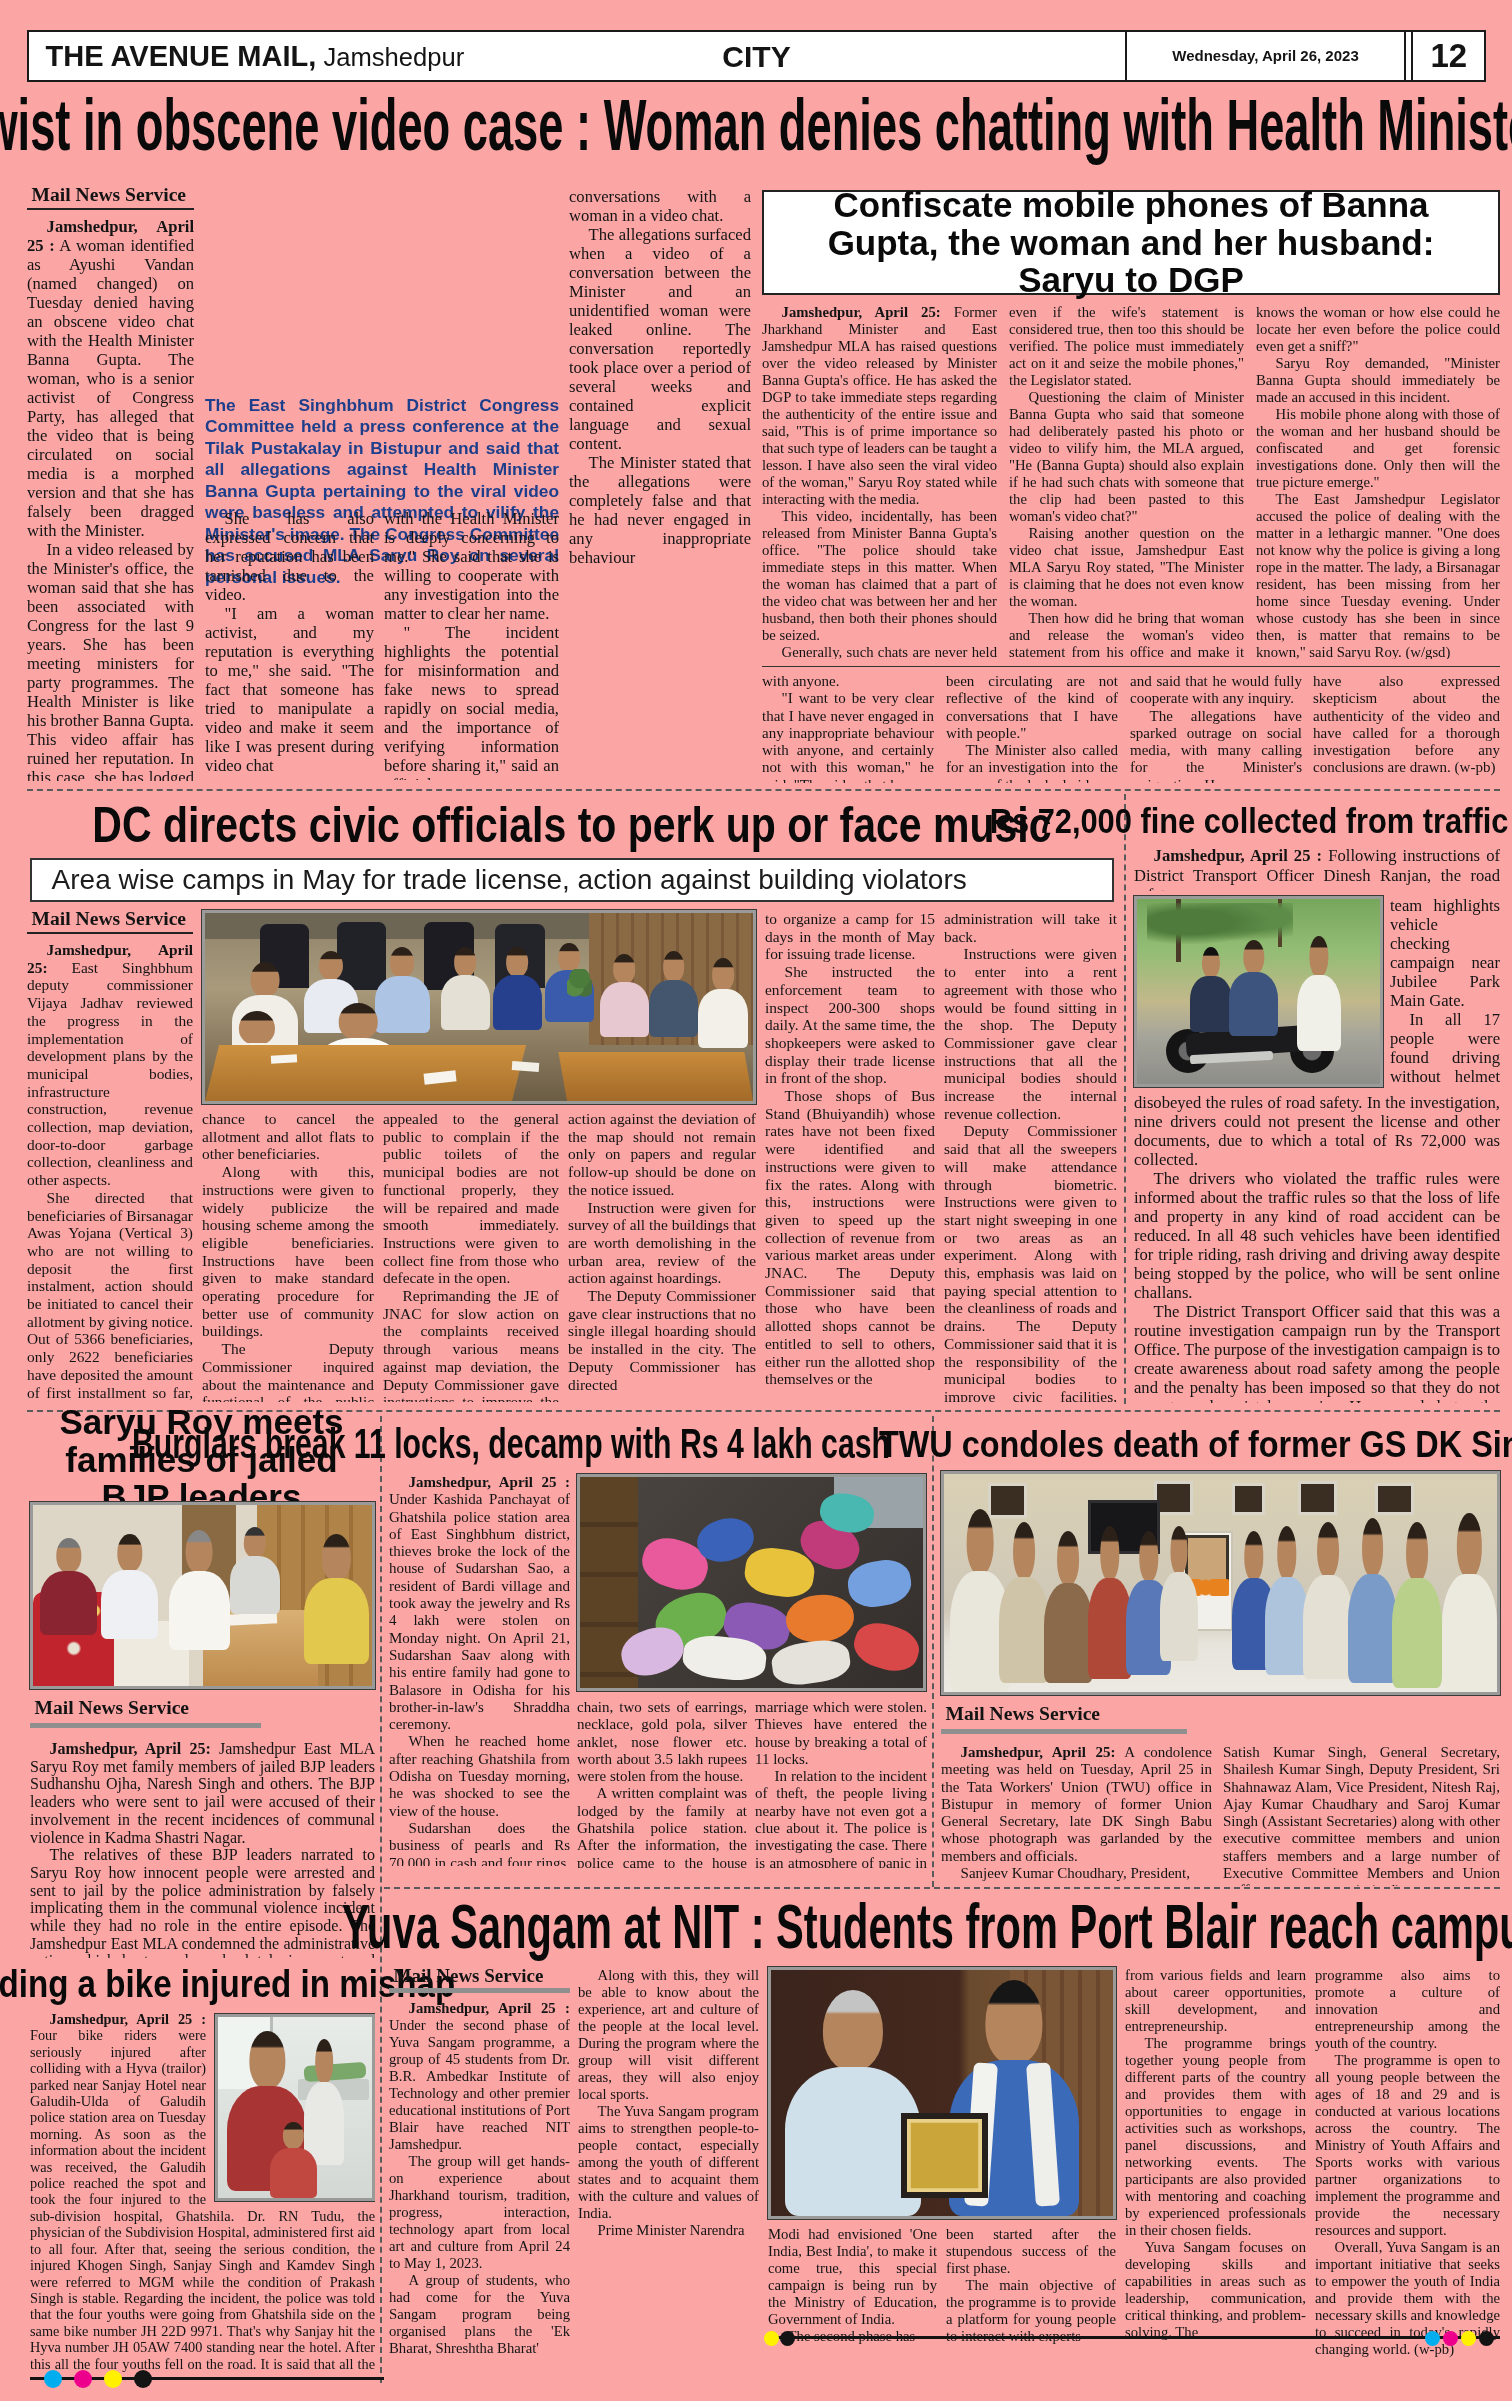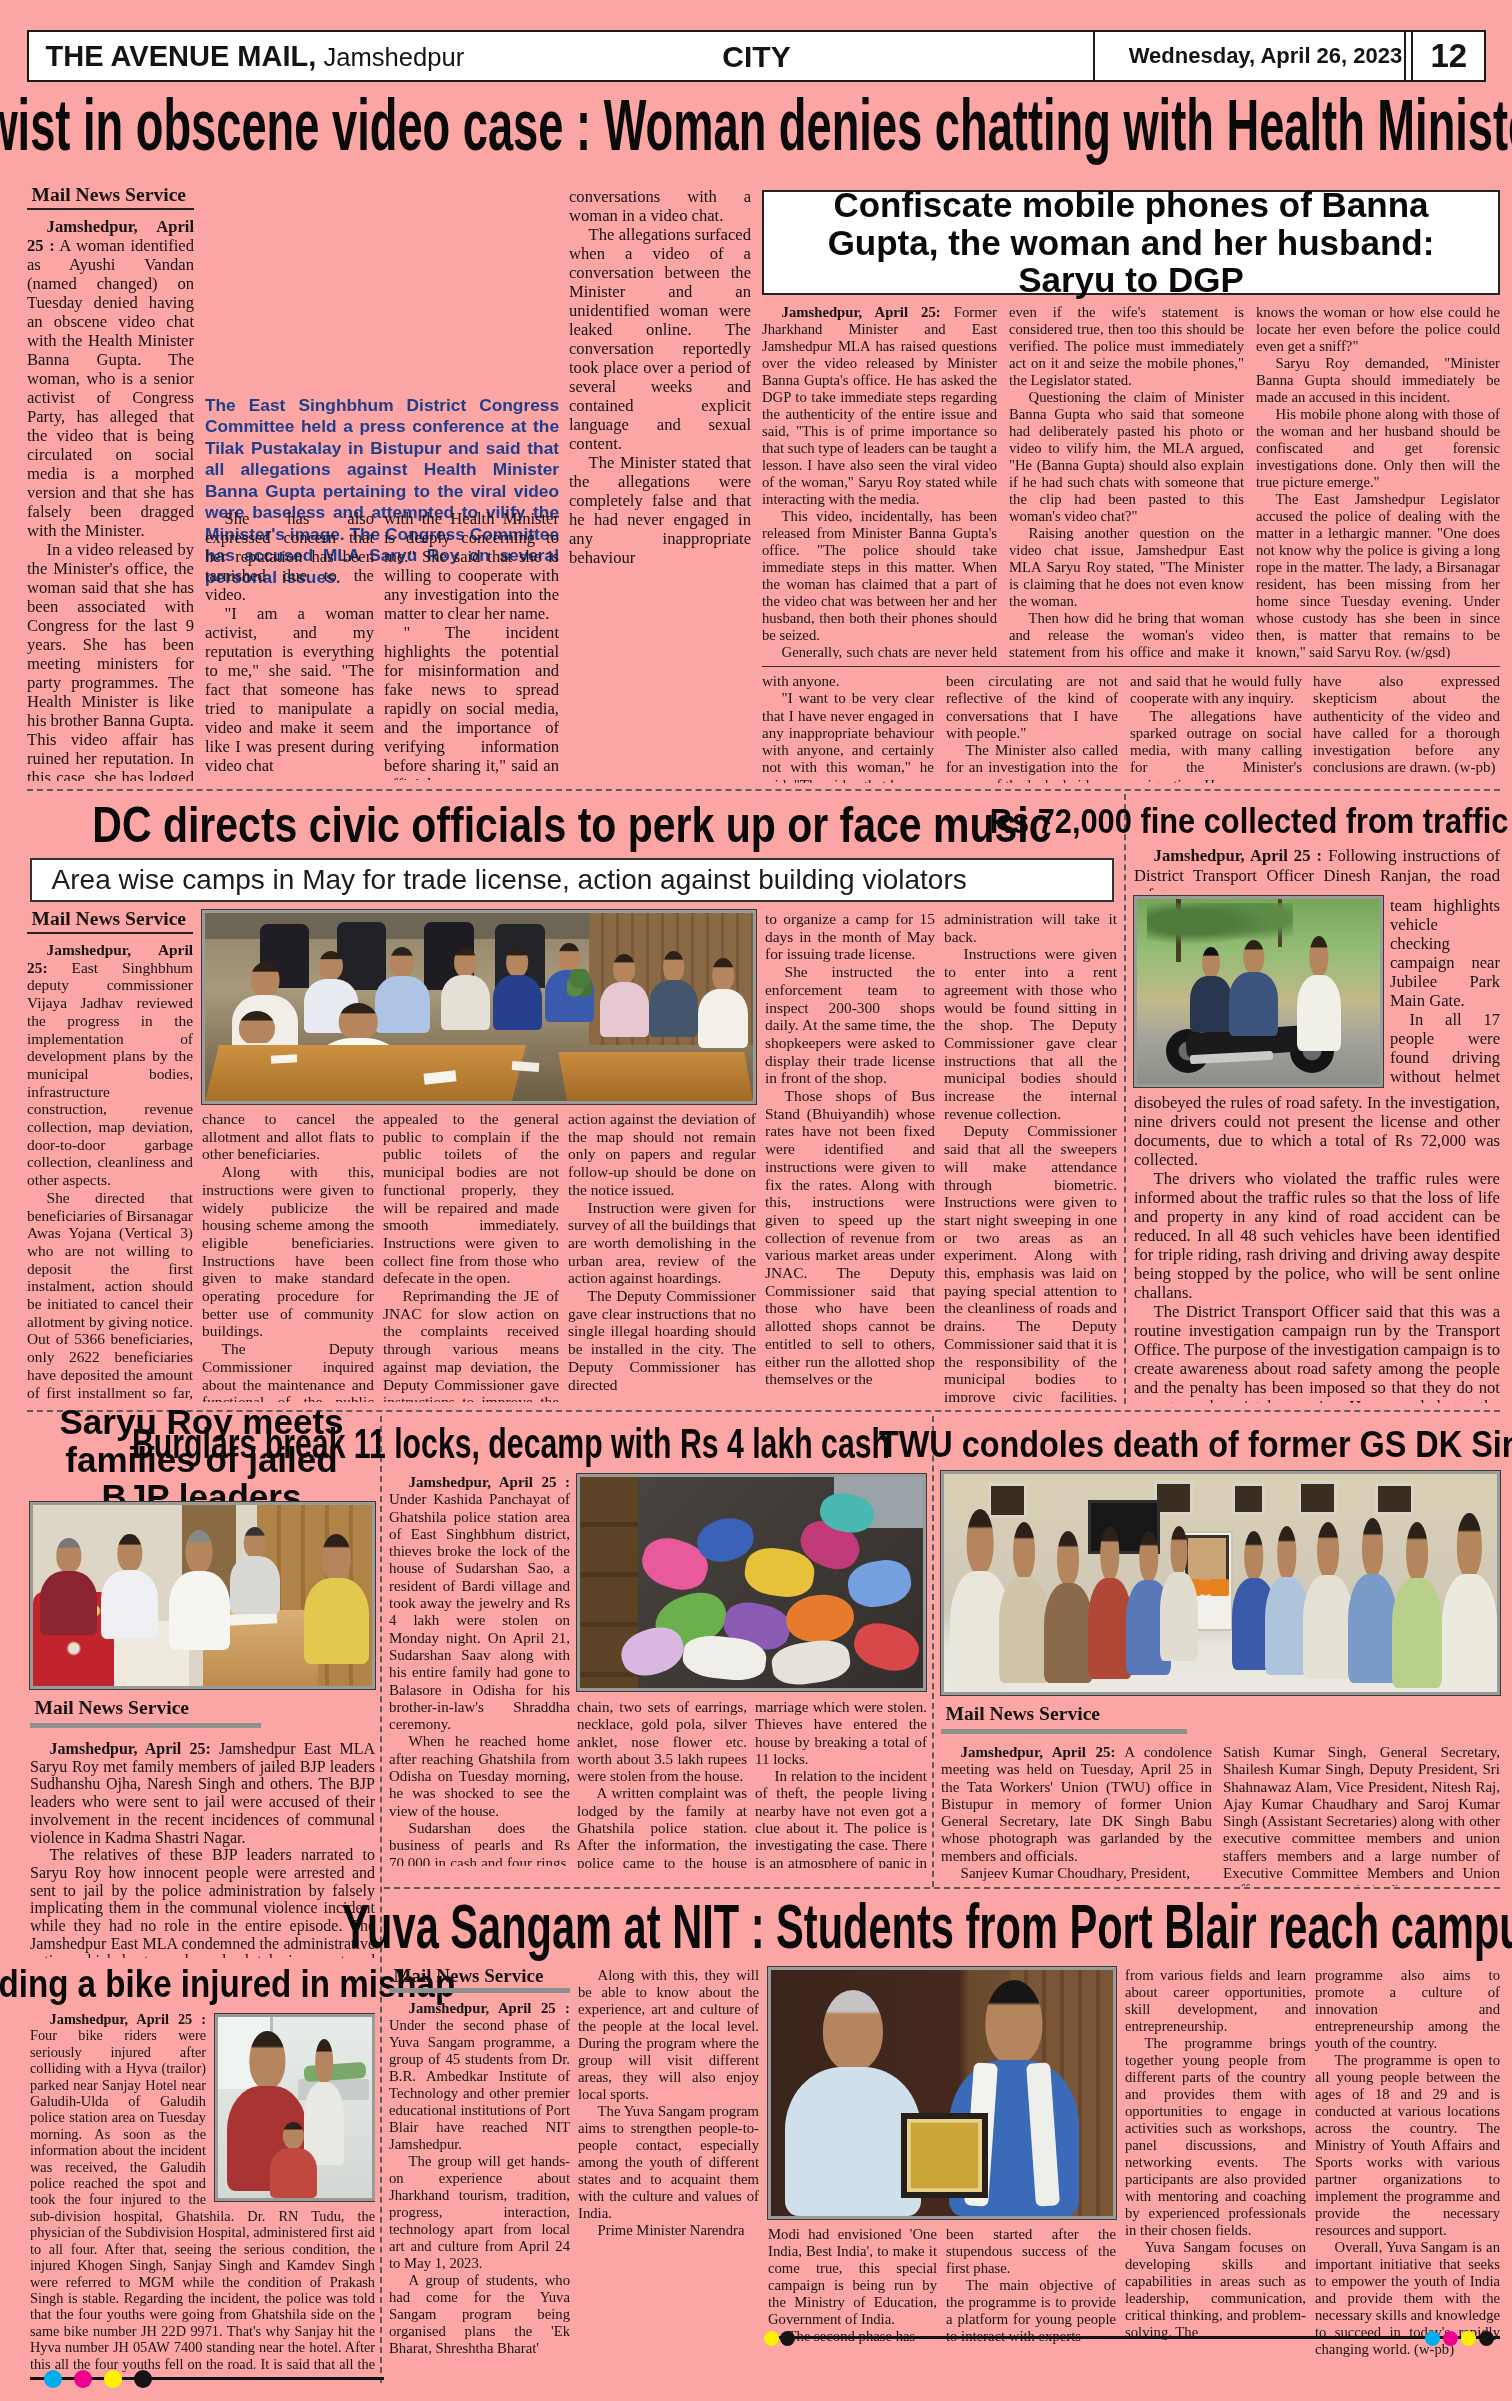--- a/index.html
+++ b/index.html
@@ -47,21 +47,21 @@
   .floatright{float:right;margin:3px 0 6px 9px;position:relative;border:3.8px solid #9a9a98;outline:0.8px solid #3a3a3a;overflow:hidden;box-sizing:border-box;}
 </style>
 </head>
 <body>
 
 <div class="page">
 
   <div class="abs hdrbar" style="left:27px;top:30px;width:1455px;height:48px;">
     <div class="s hdr-title" style="left:16.6px;top:7.5px;"><span>THE AVENUE MAIL,</span><span class="city-name"> Jamshedpur</span></div>
     <div class="s hdr-sec" style="left:0;right:0;top:7.5px;text-align:center;">CITY</div>
-    <div class="s hdr-box" style="right:78px;top:-2.3px;width:277px;height:48px;font-size:22px;padding-left:32px;">Wednesday, April 26, 2023</div>
+    <div class="s hdr-box" style="right:78px;top:-2.3px;width:277px;height:48px;font-size:15px;">Wednesday, April 26, 2023</div>
     <div class="s hdr-box" style="right:-2.3px;top:-2.3px;width:71px;height:48px;font-size:33px;">12</div>
   </div>
 
   <div class="abs hl" style="left:27px;top:84px;width:1455px;height:81px;font-size:73px;">
     <span class="cond" style="--sx:0.62;">Twist in obscene video case : Woman denies chatting with Health Minister</span>
   </div>
 
   <div class="abs bodycol" style="left:27px;top:185px;width:167px;height:596px;font-size:16.6px;line-height:19px;">
     <div class="mns mns-a">Mail News Service</div>
     <p><b class="dl">Jamshedpur, April 25 :</b> <span>A woman identified as Ayushi Vandan (named changed) on Tuesday denied having an obscene video chat with the Health Minister Banna Gupta. The woman, who is a senior activist of Congress Party, has alleged that the video that is being circulated on social media is a morphed version and that she has falsely been dragged with the Minister.</span></p>

